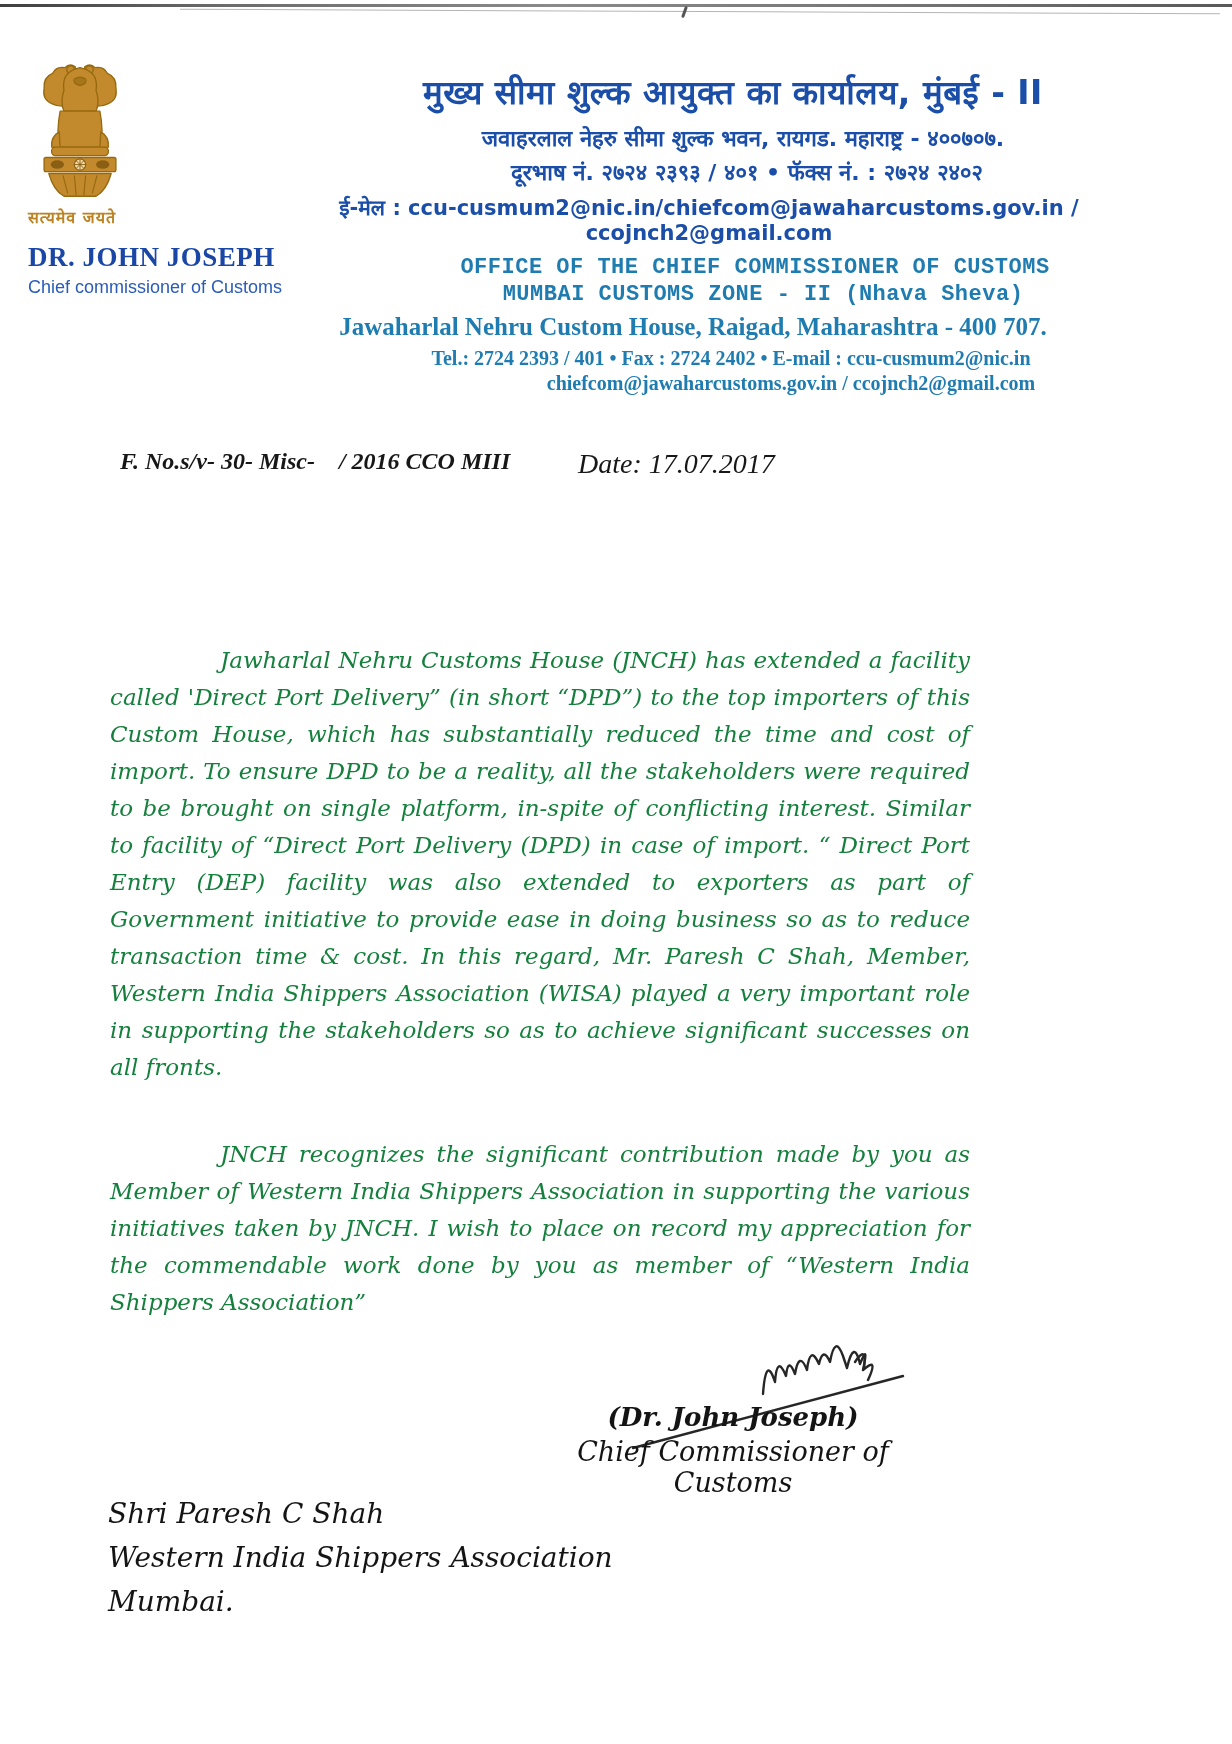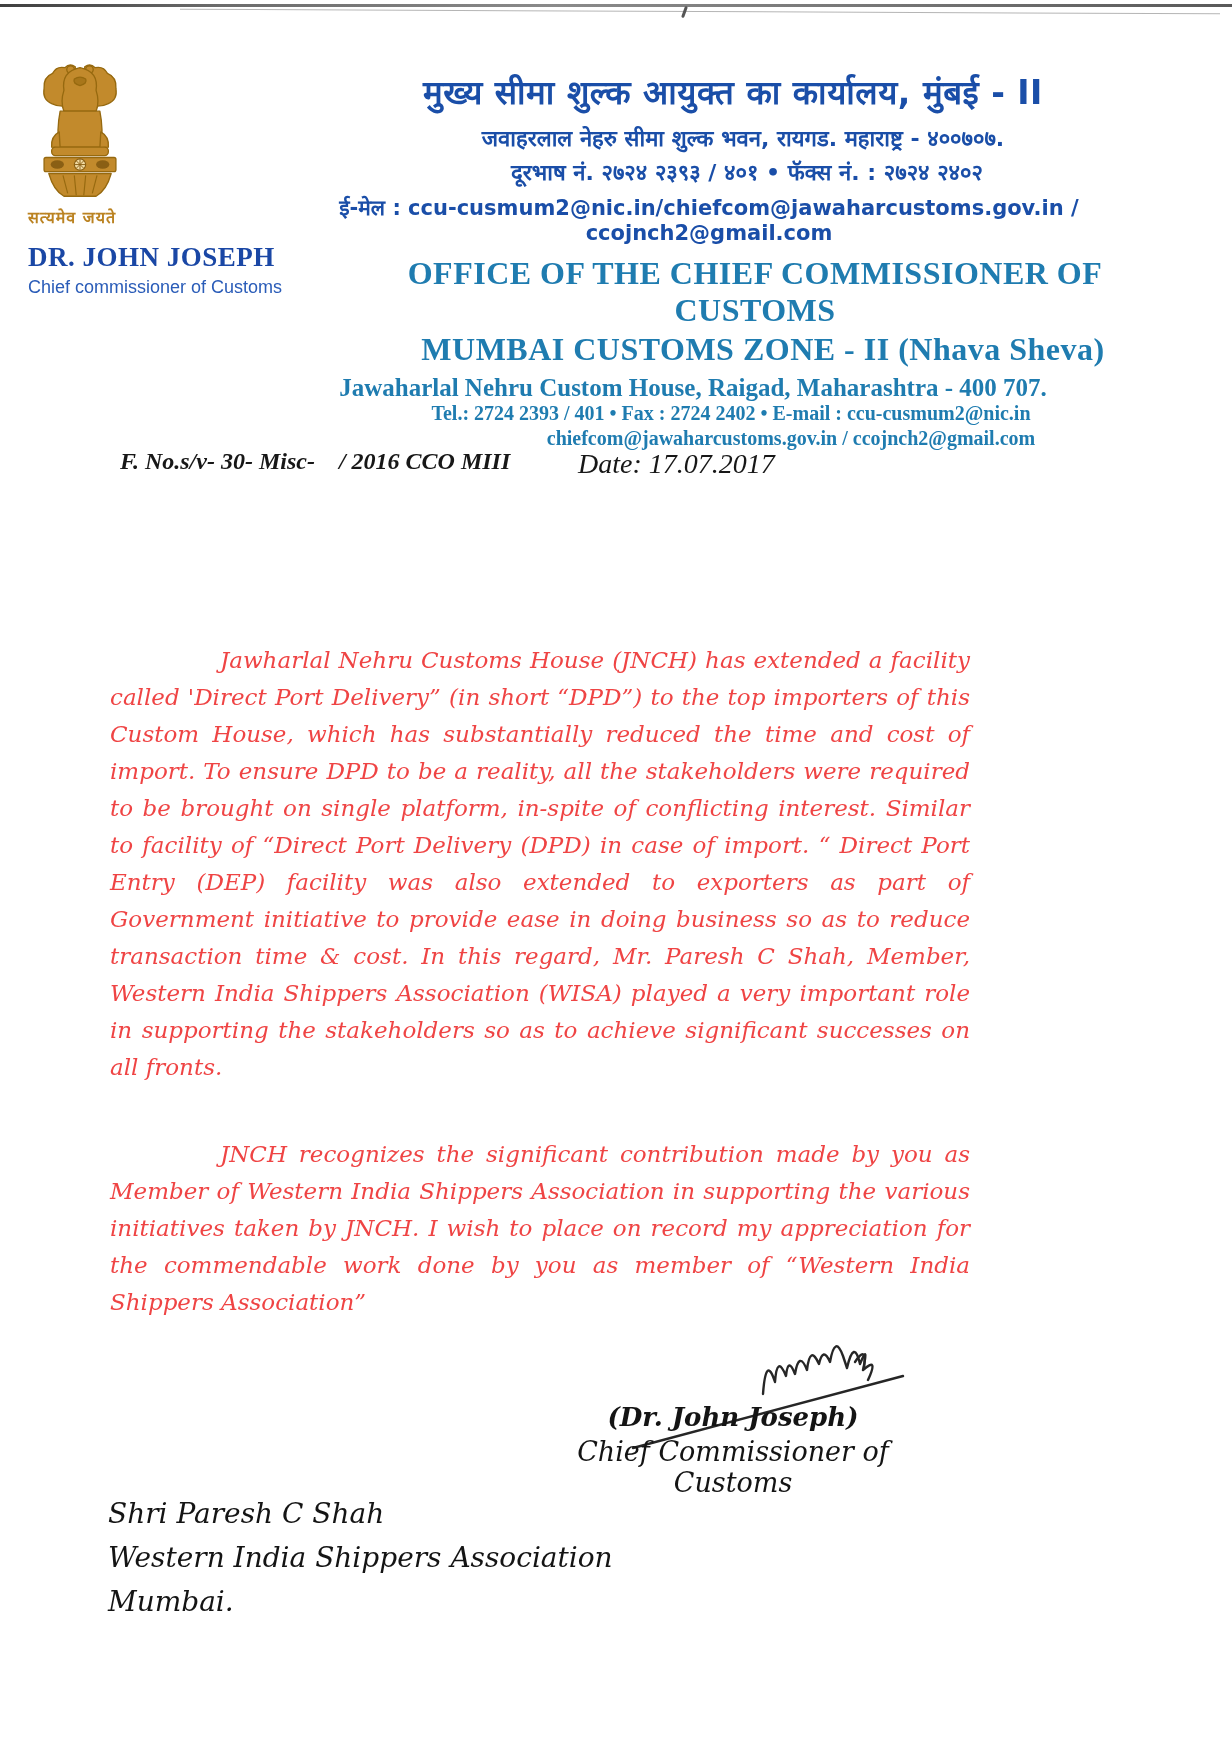--- a/index.html
+++ b/index.html
@@ -56,35 +56,35 @@
   .head-right {
     position: absolute; left: 318px; top: 72px; width: 830px;
     text-align: center; color: #1a4ea8;
   }
   .hindi { font-family: "DejaVu Sans", "Liberation Sans", sans-serif; font-weight: bold; }
   .hindi-title  { font-size: 33px; line-height: 1.25; letter-spacing: 0.5px; }
   .hindi-addr   { font-size: 22px; margin-top: 9px; position: relative; left: 10px; }
   .hindi-phone  { font-size: 22px; margin-top: 4px; position: relative; left: 14px; }
   .hindi-email  { font-size: 21px; margin-top: 7px; position: relative; left: -24px; font-family: "DejaVu Sans", sans-serif; font-weight: bold; }
   .office-en {
-    font-family: Liberation Serif, serif; font-weight: bold;
-    color: #1f7cb0; font-size: 32px; letter-spacing: 0.5px;
+    font-family: Liberation Mono, monospace; font-weight: bold;
+    color: #1f7cb0; font-size: 22px; letter-spacing: 0.5px;
   }
   .office-en1 { margin-top: 10px; position: relative; left: 22px;}
   .office-en2 { margin-top: 2px;  position: relative; left: 30px;}
   .addr-en {
     font-family: "Liberation Serif", serif; font-weight: bold;
     color: #1f7cb0; font-size: 25px; margin-top: 6px;
     position: relative; left: -40px; white-space: nowrap;
   }
   .contact1, .contact2 {
     font-family: "Liberation Serif", serif; font-weight: bold;
     color: #1f7cb0; font-size: 20px;
   }
-  .contact1 { margin-top: 0; position: relative; left: -2px; }
+  .contact1 { margin-top: 6px; position: relative; left: -2px; }
   .contact2 { margin-top: 2px; position: relative; left: 58px; text-align: center; }
 
   
   .ref-row { position: absolute; top: 448px; left: 0; width: 100%;
              font-style: italic; color: #171717; }
   .file-no { position: absolute; left: 120px; top: 0;
              font-size: 24px; font-weight: bold; white-space: pre; }
   .date    { position: absolute; left: 578px; top: 0;
              font-size: 28px; font-weight: normal; }
 
@@ -93,21 +93,21 @@
     position: absolute; top: 486px; left: 225px;
     font-family: "DejaVu Serif", serif;
     font-style: italic; font-weight: bold;
     font-size: 46px; color: #111; letter-spacing: 0px;
   }
 
   
   .body-text {
     position: absolute; top: 642px; left: 110px; width: 860px;
     font-family: "DejaVu Serif", serif; font-style: italic;
-    font-size: 23px; line-height: 37px; color: #ef4444;
+    font-size: 23px; line-height: 37px; color: #15803d;
     text-align: justify;
   }
   .body-text p { text-indent: 110px; }
   .body-text p + p { margin-top: 50px; }
 
   
   .sign-block { position: absolute; left: 533px; top: 1340px; width: 400px;
                 text-align: center; color: #141414; }
   .sign-svg { position: absolute; left: 70px; top: -4px; pointer-events: none; }
   .sign-name  { position: relative; margin-top: 62px;

